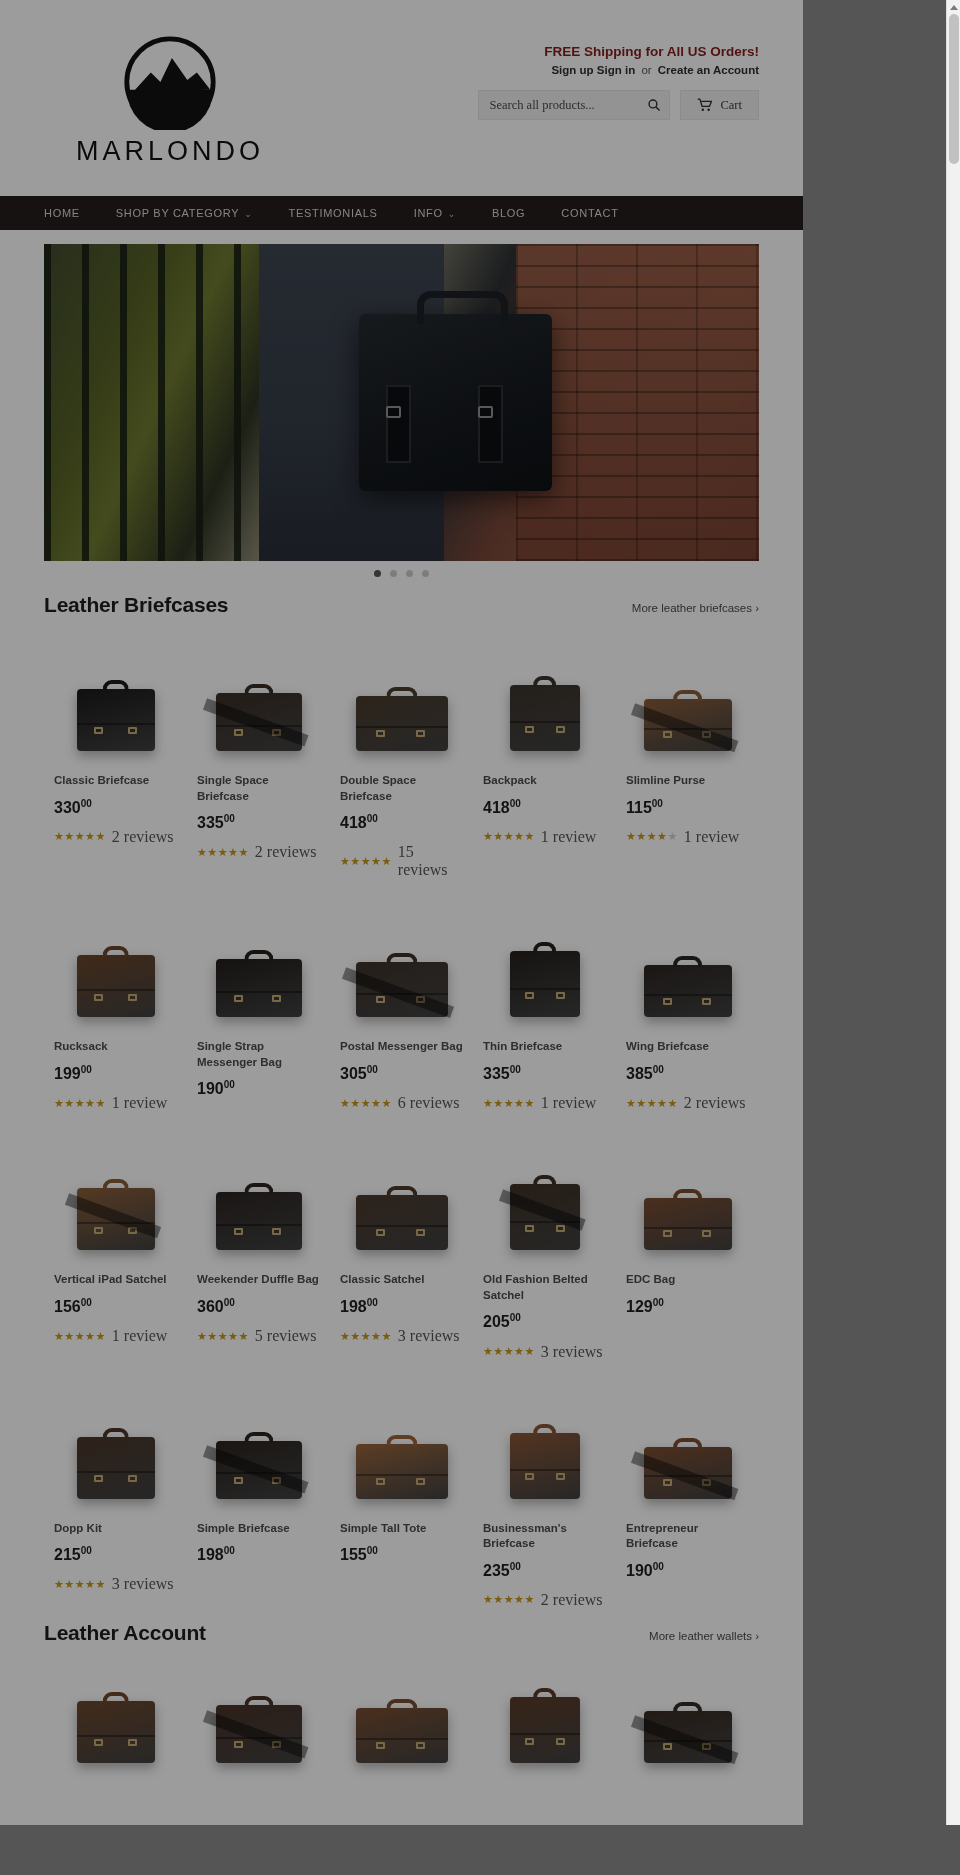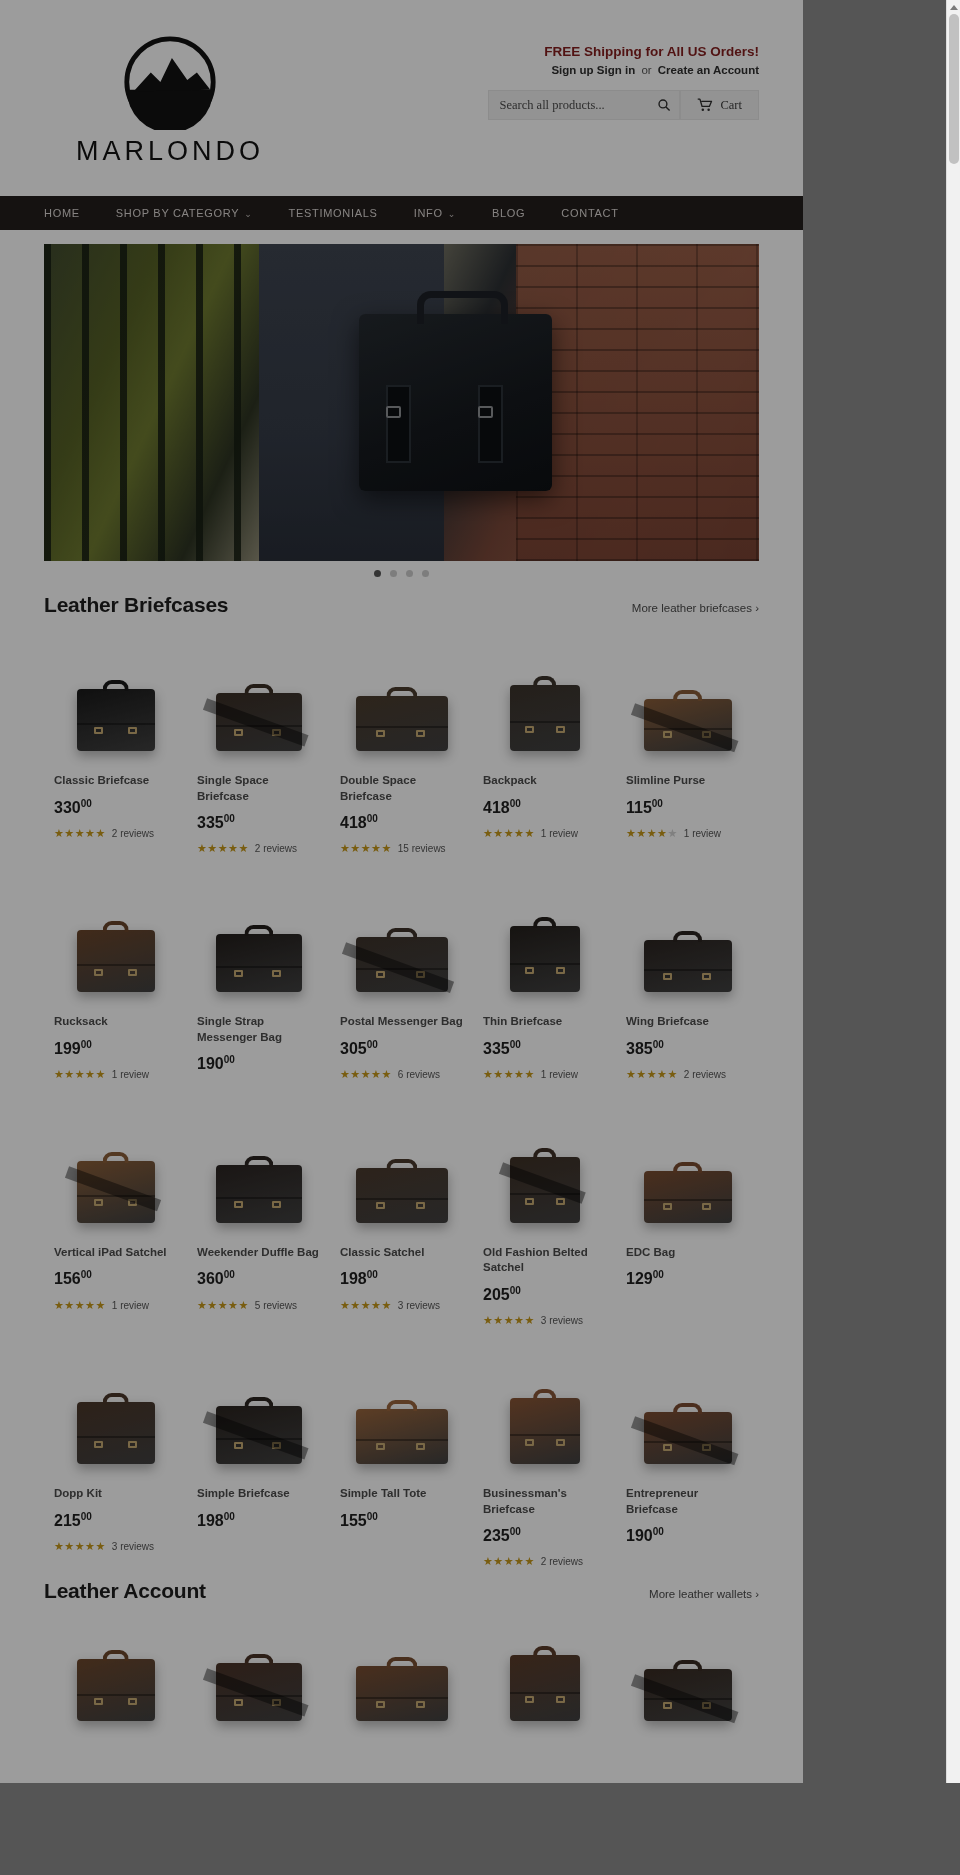--- a/index.html
+++ b/index.html
@@ -46,21 +46,21 @@
   .logo-text {
     font-family: "Liberation Sans", sans-serif;
     font-size: 27px; letter-spacing: 4px; color: #111; margin-top: 6px;
     text-align: center; font-weight: 400;
   }
   .hdr-right { text-align: right; padding-top: 18px; width: 400px; }
   .ship-line { color: #8b1b1b; font-weight: bold; font-size: 13.5px; margin-bottom: 5px; }
   .acct-line { font-size: 11.5px; font-weight: bold; color: #2e2e2e; }
   .acct-line a { color: #2e2e2e; text-decoration: none; }
   .acct-line .sep { font-weight: normal; color: #555; padding: 0 3px; }
-  .hdr-tools { display: flex; justify-content: flex-end; align-items: center; margin-top: 14px; }
+  .hdr-tools { display: flex; justify-content: flex-end; align-items: center; margin-top: 14px; gap: 10px; }
   .search-box {
     display: flex; align-items: center; background: #ededed; border: 1px solid #e1e1e1;
     height: 30px; width: 192px; padding: 0 0 0 10px;
   }
   .search-box input {
     border: 0; background: transparent; outline: none; font-size: 12.5px;
     color: #3a3a3a; width: 150px; font-family: "Liberation Serif", serif;
   }
   .search-box input::placeholder { color: #4a4a4a; }
   .search-btn { background: transparent; border: 0; cursor: pointer; padding: 0 8px; line-height: 0; }
@@ -137,21 +137,21 @@
   .card-img {
     height: 108px; display: flex; align-items: flex-end; justify-content: center;
     margin-bottom: 22px;
   }
   .prod-name { font-size: 11.5px; color: #4b4b4b; line-height: 1.35; margin-bottom: 9px; font-weight: bold; }
   .price { font-size: 16px; font-weight: bold; color: #1f1f1f; margin-bottom: 11px; }
   .price .cents { font-size: 10px; vertical-align: super; font-weight: bold; }
   .stars-row { display: flex; align-items: center; gap: 6px; }
   .stars { color: #c8960c; font-size: 11px; letter-spacing: .5px; line-height: 1; }
   .stars .off { color: #cfcfcf; }
-  .rev-count { font-size: 10px; color: #555; }
+  .rev-count { font-size: 16px; color: #555; font-family: Liberation Serif, serif; }
 
   
   .bagshape { position: relative; }
   .bagshape .body { border-radius: 4px; }
   .bagshape .handle {
     position: absolute; left: 50%; transform: translateX(-50%); top: -9px;
     width: 34%; height: 11px; border: 4px solid; border-bottom: 0; border-radius: 9px 9px 0 0;
   }
   .bagshape .flapline { position: absolute; left: 0; right: 0; height: 2px; background: rgba(0,0,0,.35); }
   .bagshape .buck {

